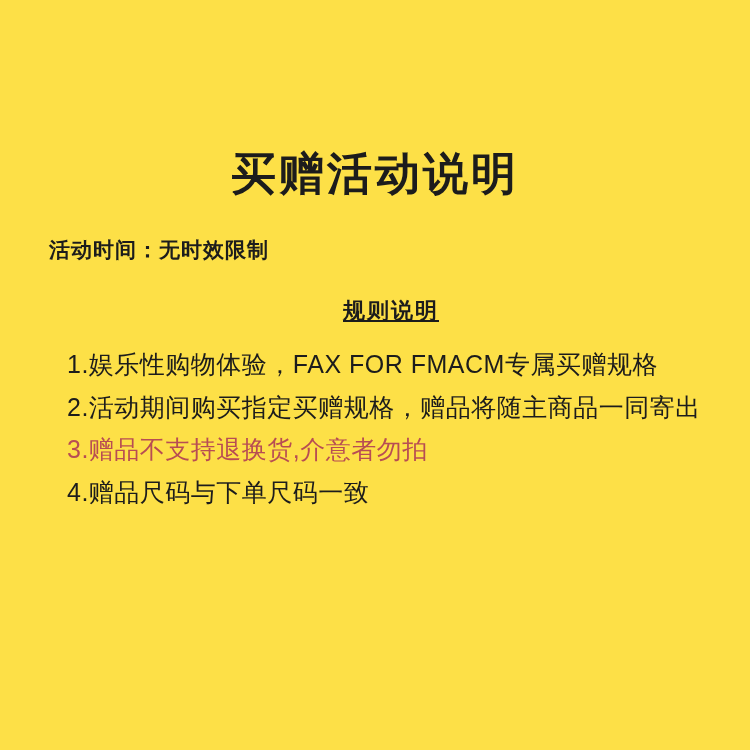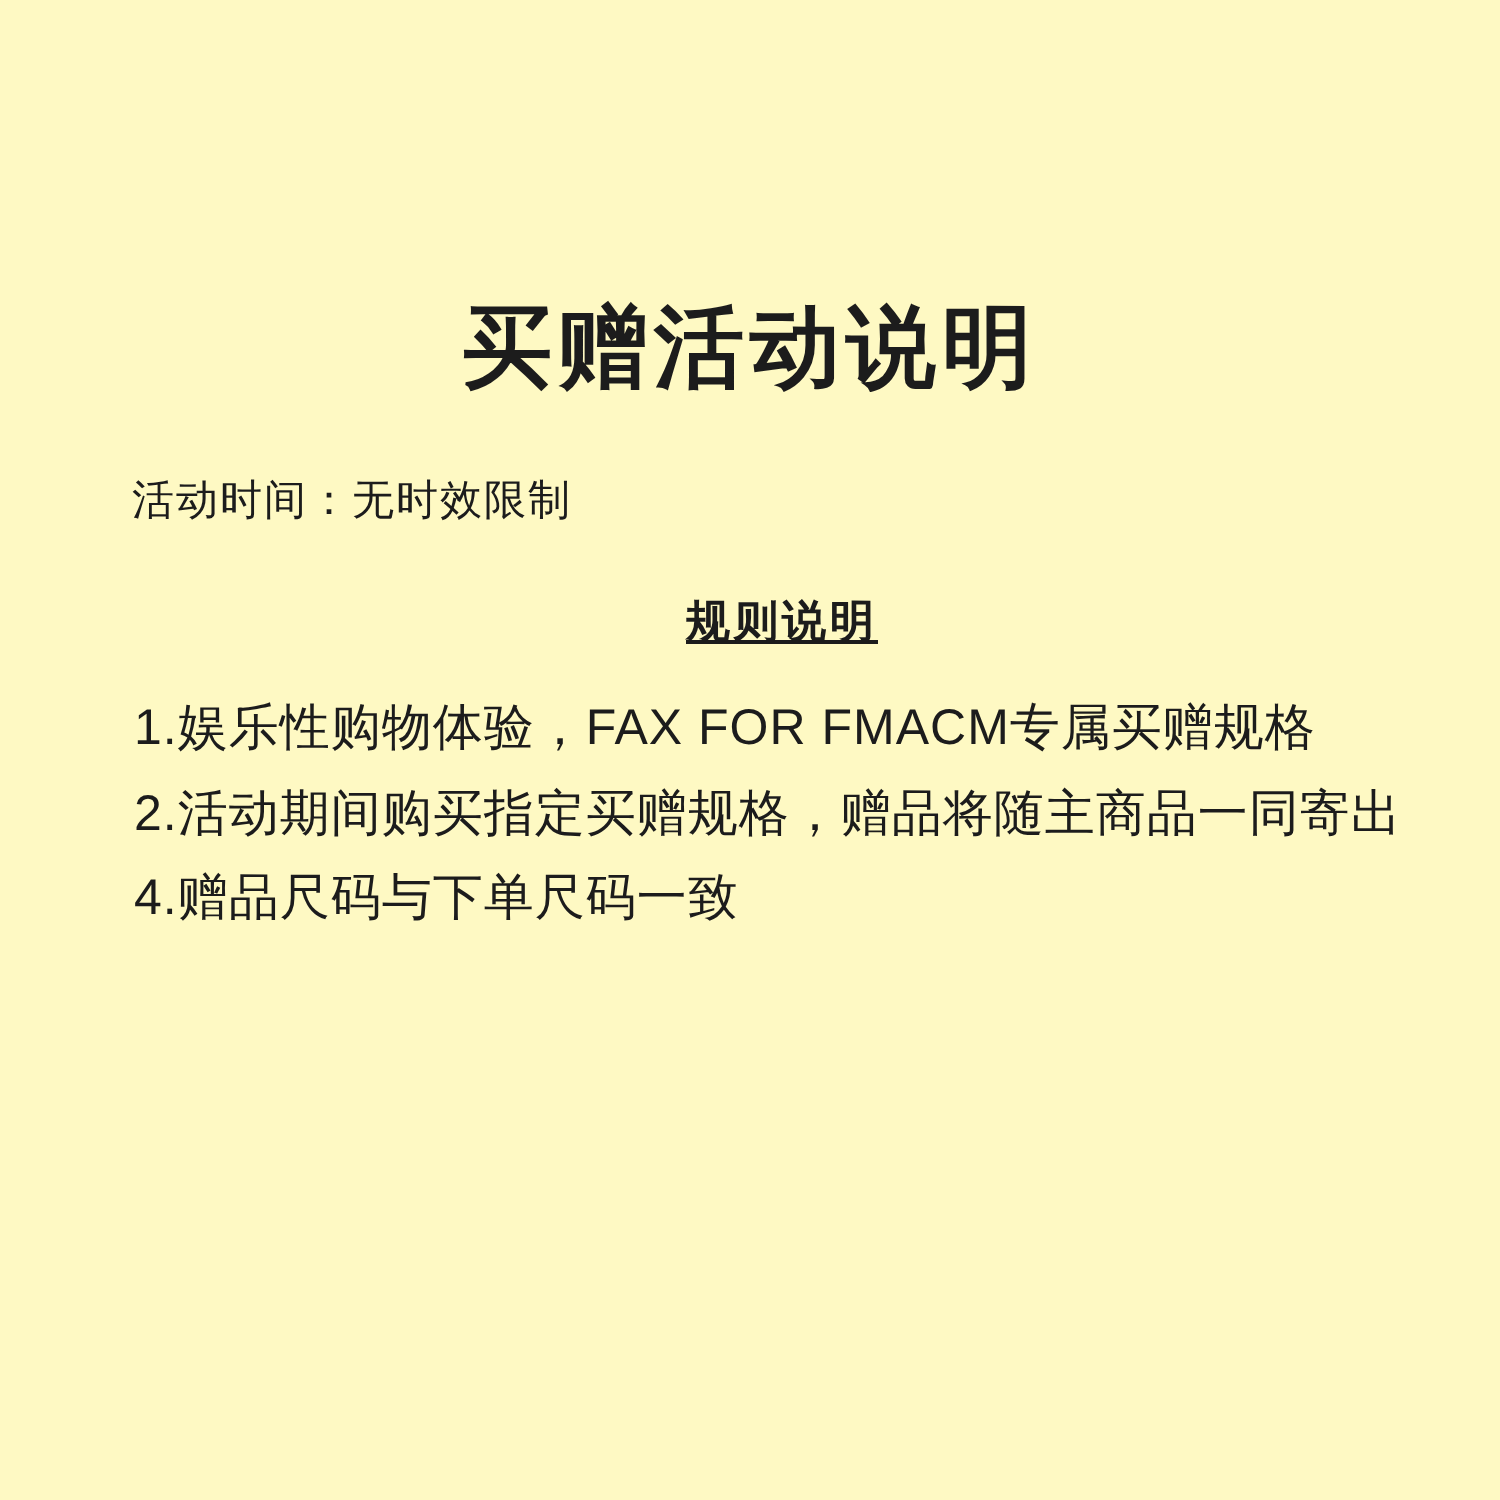--- a/index.html
+++ b/index.html
@@ -4,42 +4,42 @@
 <style>
   html, body {
     margin: 0;
     padding: 0;
     background: #ffffff;
   }
   .canvas {
     position: relative;
     width: 750px;
     height: 750px;
-    background: #fef9c3;
+    background: #fde047;
     overflow: hidden;
     font-family: "Liberation Sans", "DejaVu Sans", sans-serif;
     color: #1f1f1f;
   }
   .title {
     position: absolute;
     top: 144px;
     left: 0;
     width: 100%;
     text-align: center;
     font-size: 45px;
     font-weight: 900;
     letter-spacing: 3px;
     color: #1c1c1c;
   }
   .activity-time {
     position: absolute;
     top: 236px;
-    left: 66px;
+    left: 49px;
     font-size: 21px;
-    font-weight: 400;
+    font-weight: 700;
     letter-spacing: 1px;
     color: #1c1c1c;
   }
   .rules-heading {
     position: absolute;
     top: 296px;
     left: 16px;
     width: 100%;
     text-align: center;
     font-size: 22px;
@@ -73,16 +73,17 @@
 
   <div class="title">买赠活动说明</div>
 
   <div class="activity-time">活动时间：无时效限制</div>
 
   <div class="rules-heading">规则说明</div>
 
   <div class="rules-list">
     <div class="rule-item" data-color="black">1.娱乐性购物体验，FAX FOR FMACM专属买赠规格</div>
     <div class="rule-item" data-color="black">2.活动期间购买指定买赠规格，赠品将随主商品一同寄出</div>
+    <div class="rule-item" data-color="red">3.赠品不支持退换货,介意者勿拍</div>
     <div class="rule-item" data-color="black">4.赠品尺码与下单尺码一致</div>
   </div>
 
 </div>
 
 </body></html>

